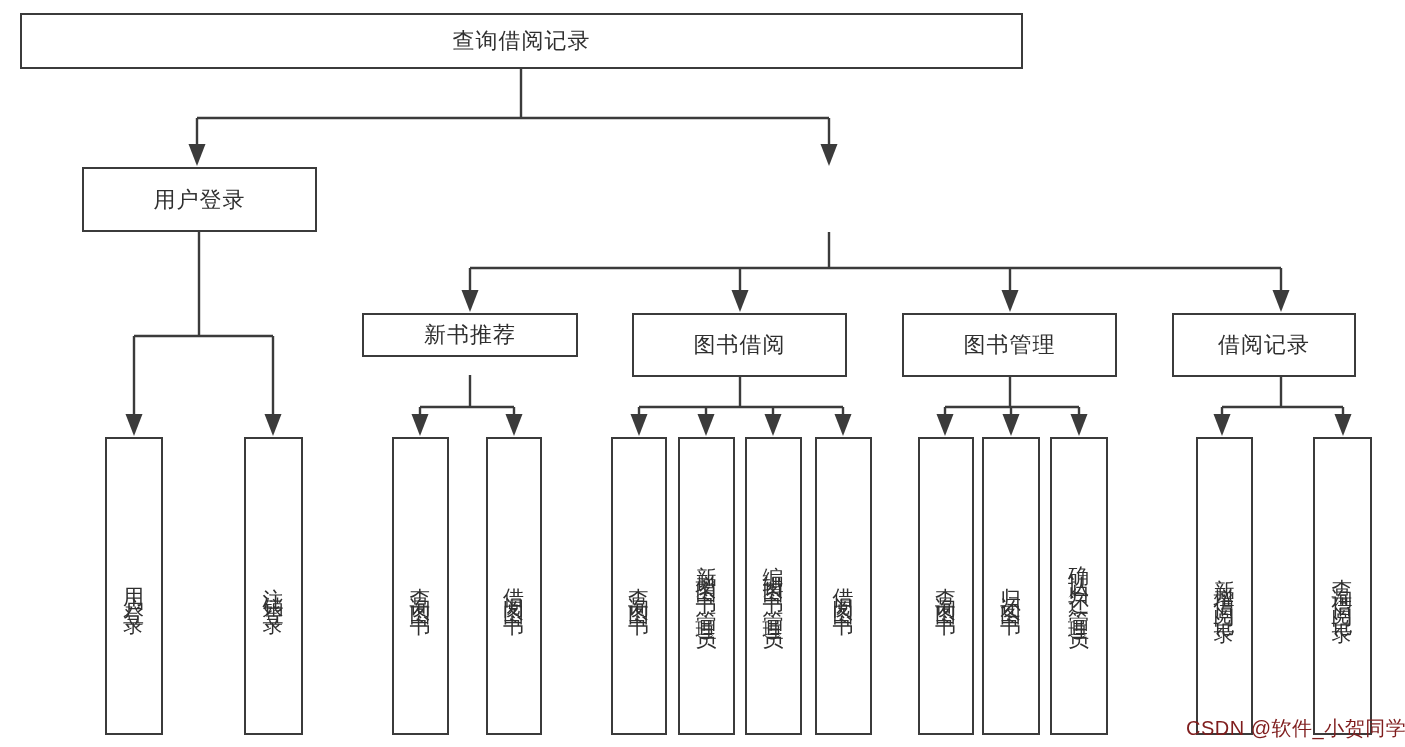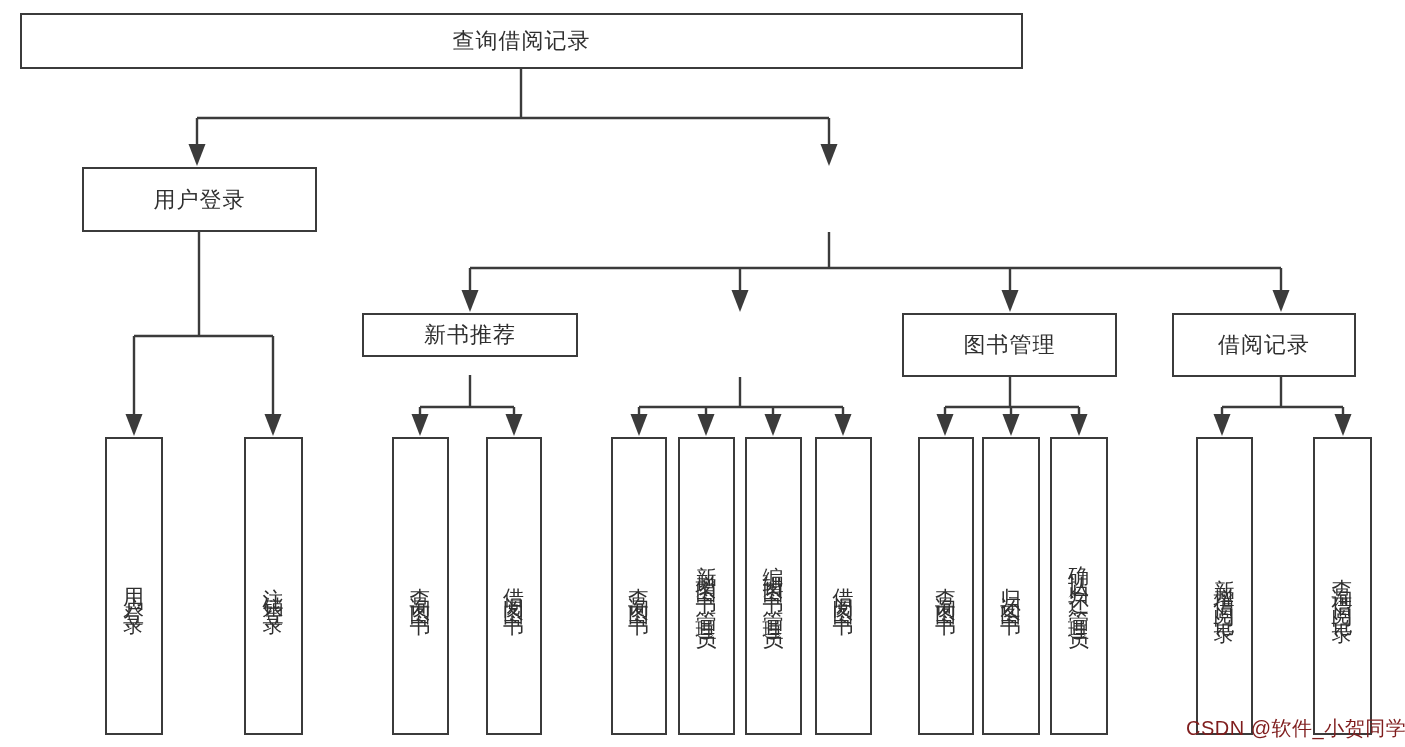--- a/index.html
+++ b/index.html
@@ -96,20 +96,21 @@
       <polygon points="1222,436 1213.5,414 1230.5,414" fill="#3b3b3b" stroke="none"></polygon>
       <polygon points="1343,436 1334.5,414 1351.5,414" fill="#3b3b3b" stroke="none"></polygon>
     </g>
   </svg>
 
   <div class="node" style="left:20px; top:13px; width:1003px; height:56px;">查询借阅记录</div>
 
   <div class="node" style="left:82px; top:167px; width:235px; height:65px;">用户登录</div>
 
   <div class="node" style="left:362px; top:313px; width:216px; height:44px;">新书推荐</div>
+  <div class="node" style="left:632px; top:313px; width:215px; height:64px;">图书借阅</div>
   <div class="node" style="left:902px; top:313px; width:215px; height:64px;">图书管理</div>
   <div class="node" style="left:1172px; top:313px; width:184px; height:64px;">借阅记录</div>
 
   <div class="node vnode" style="left:105px; top:437px; width:58px; height:298px;">用户登录</div>
   <div class="node vnode" style="left:244px; top:437px; width:59px; height:298px;">注销登录</div>
 
   <div class="node vnode" style="left:392px; top:437px; width:57px; height:298px;">查询图书</div>
   <div class="node vnode" style="left:486px; top:437px; width:56px; height:298px;">借阅图书</div>
 
   <div class="node vnode" style="left:611px; top:437px; width:56px; height:298px;">查询图书</div>

